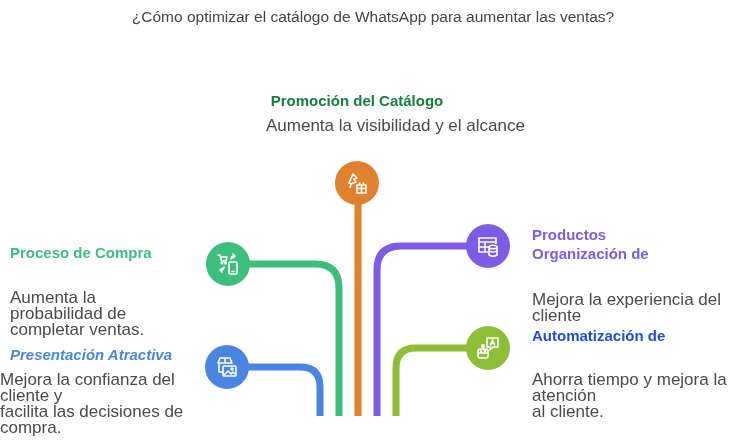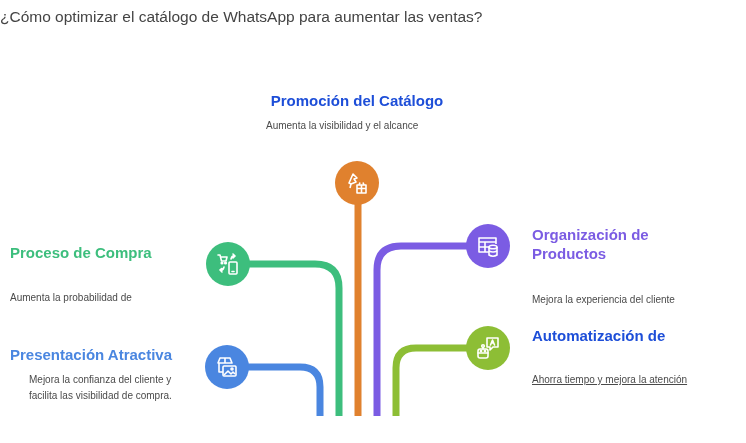--- a/index.html
+++ b/index.html
@@ -1,112 +1,114 @@
 <!DOCTYPE html>
 <html><head>
 <meta charset="utf-8">
 <style>
   html, body { margin: 0; padding: 0; background: #ffffff; }
   body { width: 746px; height: 443px; position: relative; overflow: hidden; font-family: "Liberation Sans", sans-serif; }
-  .title { position: absolute; left: 0; width: 746px; top: 8px; text-align: left; font-size: 15.5px; color: #444444; }
+  .title { position: absolute; left: 0; width: 746px; top: 8px; text-align: center; font-size: 15.5px; color: #444444; }
   .lines { position: absolute; left: 0; top: 0; }
   .node { position: absolute; width: 44px; height: 44px; border-radius: 50%; display: flex; align-items: center; justify-content: center; }
   .node svg { width: 28px; height: 28px; }
   .heading { position: absolute; font-weight: bold; font-size: 15px; line-height: 19px; }
-  .desc { position: absolute; font-size: 10px; line-height: 16px; color: #4a4a4a; }
+  .desc { position: absolute; font-size: 17px; line-height: 16px; color: #4a4a4a; }
   .right-align { text-align: left; }
 </style>
 </head>
 <body>
 
 <div class="title">¿Cómo optimizar el catálogo de WhatsApp para aumentar las ventas?</div>
 
 <svg class="lines" width="746" height="443">
 
   <path d="M 240 367 L 300 367 Q 320 367 320 387 L 320 416" fill="none" stroke="#4A86E0" stroke-width="7"></path>
 
   <path d="M 240 264 L 315 264 Q 339 264 339 288 L 339 416" fill="none" stroke="#3DBE7D" stroke-width="7"></path>
 
   <path d="M 358 195 L 358 416" fill="none" stroke="#E0812E" stroke-width="7"></path>
 
   <path d="M 476 246 L 401 246 Q 377 246 377 270 L 377 416" fill="none" stroke="#7B5CE3" stroke-width="7"></path>
 
   <path d="M 476 348 L 416 348 Q 396 348 396 368 L 396 416" fill="none" stroke="#8DBE35" stroke-width="7"></path>
 </svg>
 
-<div class="heading" style="left:250px; width:214px; top:91px; color:#1d4ed8; text-align:center;">Promoción del Catálogo</div>
+<div class="heading" style="left:250px; width:214px; top:91px; color:#15803d; text-align:center;">Promoción del Catálogo</div>
 <div class="desc" style="left:266px; top:118px;">
   <div>Aumenta la visibilidad y el alcance</div>
 </div>
 <div class="node" style="left:335px; top:161px; background:#E0812E;">
   <svg viewBox="0 0 28 28" fill="none" stroke="#fff" stroke-width="1.6" stroke-linejoin="round">
     <path d="M6 14 L10 5 L14 9 L11 10 L13 13 L8 15 Z"></path>
     <path d="M8 15 L7 19"></path>
     <rect x="14" y="16" width="9" height="8"></rect>
     <path d="M14 19.5 H23 M18.5 16 V24"></path>
     <path d="M16 16 L17 13.5 M21 16 L20 13.5"></path>
   </svg>
 </div>
 
 <div class="heading right-align" style="left:10px; width:175px; top:243px; color:#3DBE7D;">
   <div>Proceso de Compra</div>
 </div>
 <div class="desc right-align" style="left:10px; width:175px; top:290px;">
   <div>Aumenta la probabilidad de</div>
+  <div>completar ventas.</div>
 </div>
 <div class="node" style="left:206px; top:242px; background:#3DBE7D;">
   <svg viewBox="0 0 28 28" fill="none" stroke="#fff" stroke-width="1.6" stroke-linejoin="round" stroke-linecap="round">
     <path d="M4 5 H6 L7.5 11 H12 L13 7 H7"></path>
     <circle cx="8" cy="13" r="0.8" fill="#fff"></circle>
     <circle cx="11.5" cy="13" r="0.8" fill="#fff"></circle>
     <path d="M17 9 Q18 5 21 6 M19 4 L21 6 L19 8"></path>
     <path d="M10 17 Q9 21 6 20 M8 18.5 L6 20 L8 22"></path>
     <rect x="15" y="12" width="8" height="12" rx="1"></rect>
     <path d="M18 21.5 H20"></path>
   </svg>
 </div>
 
-<div class="heading right-align" style="left:10px; width:175px; top:345px; color:#4A86E0;">Presentación Atractiva</div>
-<div class="desc right-align" style="left:0px; width:185px; top:372px;margin-left:29px;">
+<div class="heading right-align" style="left:10px; width:175px; top:345px; color:#4A86E0;font-style:italic;">Presentación Atractiva</div>
+<div class="desc right-align" style="left:0px; width:185px; top:372px;">
   <div>Mejora la confianza del cliente y</div>
-  <div>facilita las visibilidad de compra.</div>
+  <div>facilita las decisiones de compra.</div>
 </div>
 <div class="node" style="left:205px; top:345px; background:#4A86E0;">
   <svg viewBox="0 0 28 28" fill="none" stroke="#fff" stroke-width="1.6" stroke-linejoin="round">
     <path d="M5 10 L7 5 H17 L19 10 Z"></path>
     <path d="M12 5 V10"></path>
     <path d="M6 10 V19 H10"></path>
     <rect x="10" y="13" width="13" height="10" rx="1"></rect>
     <path d="M11 22 L15 18 L18 21 L20 19 L22 21"></path>
     <circle cx="19" cy="16" r="1"></circle>
   </svg>
 </div>
 
 <div class="heading" style="left:532px; width:200px; top:225px; color:#7B5CE3;">
+  <div>Productos</div>
   <div>Organización de</div>
-  <div>Productos</div>
 </div>
 <div class="desc" style="left:532px; top:269px;margin-top:23px;">
   <div>Mejora la experiencia del cliente</div>
 </div>
 <div class="node" style="left:466px; top:224px; background:#7B5CE3;">
   <svg viewBox="0 0 28 28" fill="none" stroke="#fff" stroke-width="1.6" stroke-linejoin="round">
     <path d="M15 20 H5 V6 H22 V12"></path>
     <path d="M5 10 H22 M5 15 H15 M11 10 V20"></path>
     <ellipse cx="19" cy="15" rx="4" ry="1.8"></ellipse>
     <path d="M15 15 V23 Q19 25.5 23 23 V15"></path>
     <path d="M15 19 Q19 21 23 19"></path>
   </svg>
 </div>
 
 <div class="heading" style="left:532px; width:200px; top:326px; color:#1d4ed8;">
   <div>Automatización de</div>
 </div>
-<div class="desc" style="left:532px; top:372px;text-decoration:underline;">
+<div class="desc" style="left:532px; top:372px;">
   <div>Ahorra tiempo y mejora la atención</div>
+  <div>al cliente.</div>
 </div>
 <div class="node" style="left:466px; top:326px; background:#8DBE35;">
   <svg viewBox="0 0 28 28" fill="none" stroke="#fff" stroke-width="1.6" stroke-linejoin="round" stroke-linecap="round">
     <path d="M13 4 H24 V13 H19 L16 16 V13 H13 Z"></path>
     <path d="M16.5 11 L18.5 6 L20.5 11 M17.3 9 H19.7"></path>
     <circle cx="9" cy="12" r="1.3"></circle>
     <path d="M9 13.3 V15"></path>
     <rect x="4" y="15" width="10" height="9" rx="2"></rect>
     <path d="M4 19 H14"></path>
     <circle cx="7" cy="17" r="0.6" fill="#fff"></circle>

